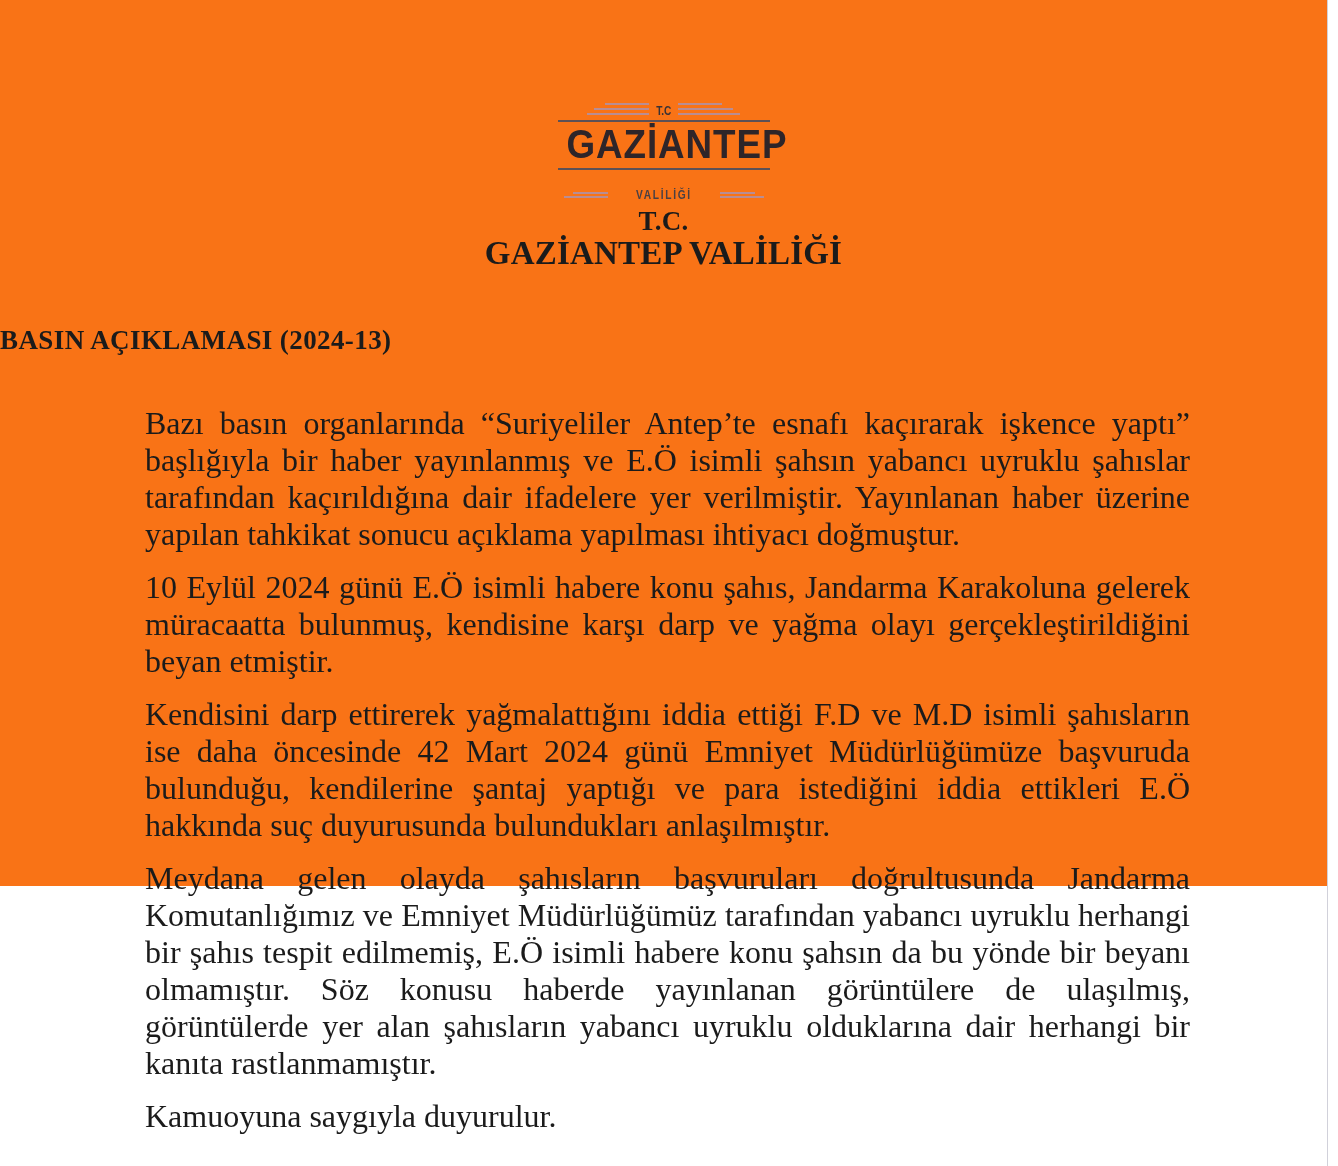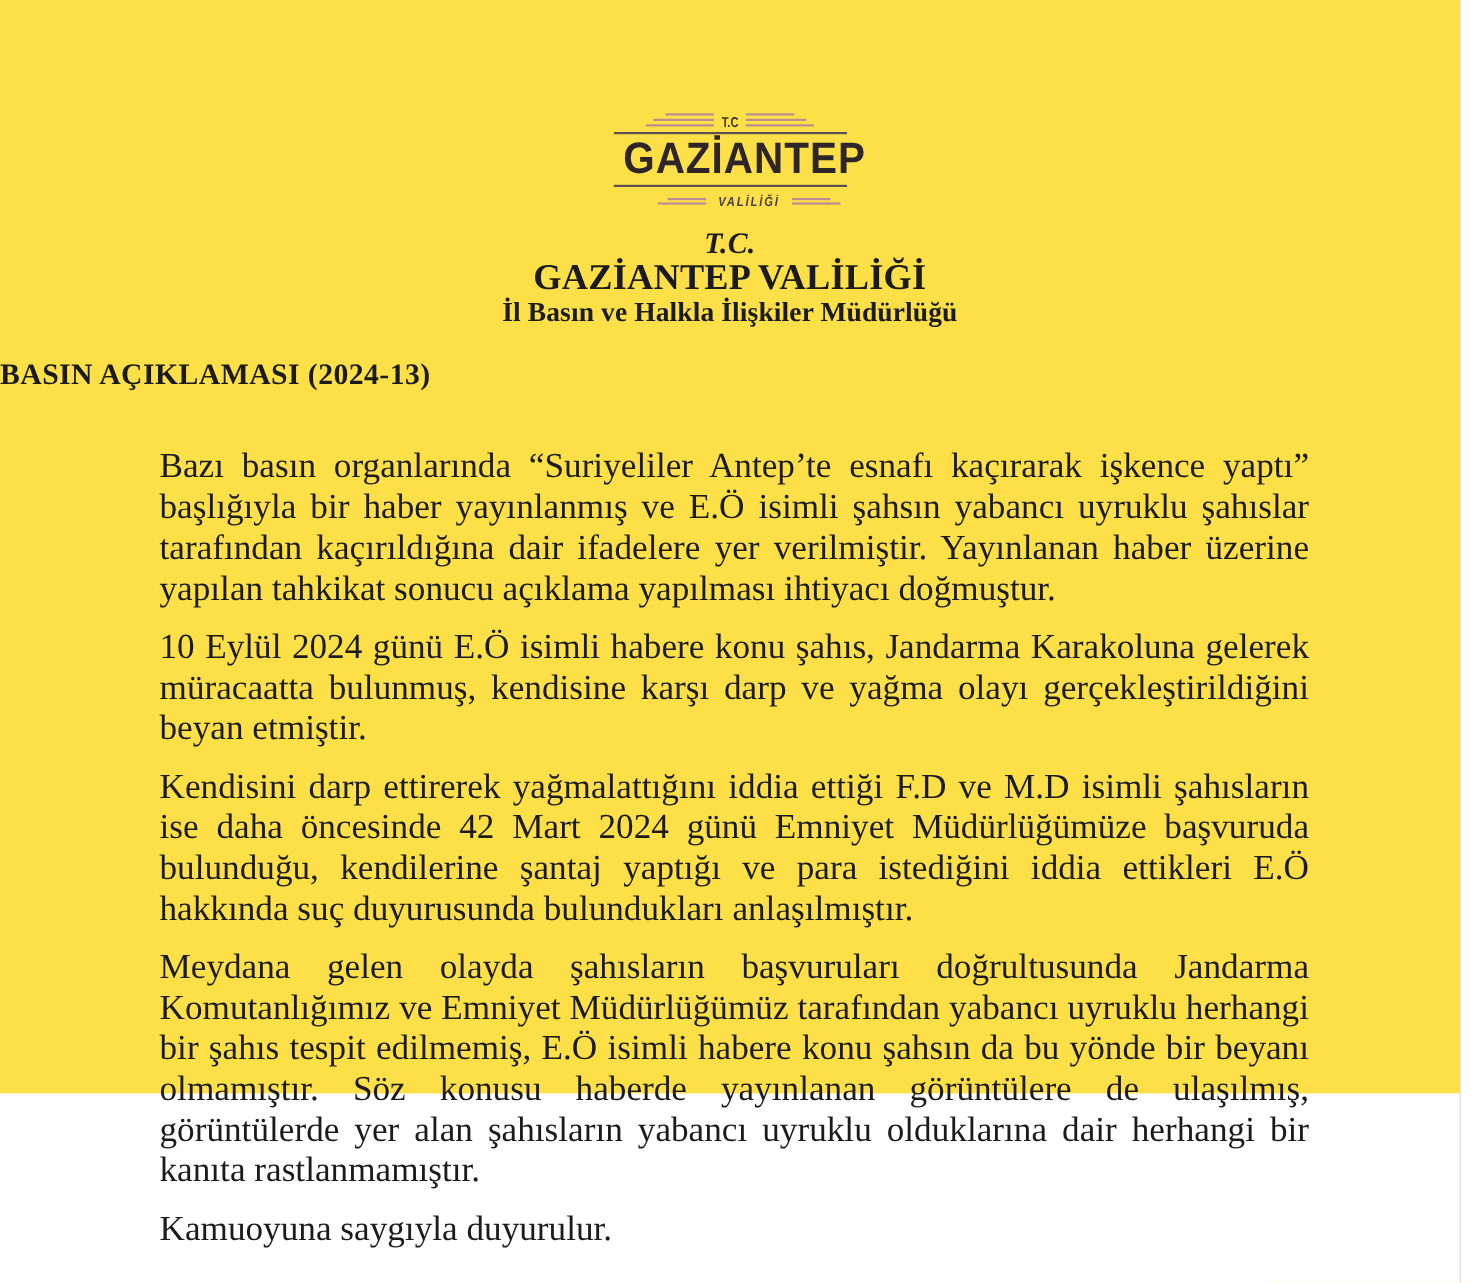--- a/index.html
+++ b/index.html
@@ -34,22 +34,22 @@
     width: 10px;
     height: 1166px;
     background: #ffffff;
   }
 
   .sheet {
     position: absolute;
     left: 0;
     top: 0;
     width: 1327px;
-    height: 994px;
-    background: #fde047;
+    height: 886px;
+    background: #f97316;
   }
 
   
   .logo {
     position: absolute;
     left: 0;
     top: 96px;
     width: 1327px;
     text-align: center;
   }
@@ -117,25 +117,24 @@
   .logo-hr-bot {
     height: 2px;
     background: #5d5156;
     width: 100%;
     margin-top: 3px;
   }
 
   .logo-bottom {
     display: flex;
     align-items: center;
-    justify-content: flex-end;
+    justify-content: space-between;
     gap: 6px;
     height: 18px;
-    margin-top: 4px;
-    font-style: italic;
+    margin-top: 16px;
   }
   .rule-stack.small {
     width: 50px;
     gap: 2px;
     padding-bottom: 0;
   }
   .rule-stack.small i { height: 2px; }
   .logo-sub {
     font-family: "Liberation Sans", "DejaVu Sans", sans-serif;
     font-weight: 700;
@@ -152,21 +151,20 @@
     left: 0;
     top: 205px;
     width: 1327px;
     text-align: center;
     font-weight: 700;
   }
   .heading .h-line1 {
     font-size: 27px;
     line-height: 32px;
     letter-spacing: 0.2px;
-    font-style: italic;
   }
   .heading .h-line2 {
     font-size: 33px;
     line-height: 32px;
     letter-spacing: 0.2px;
   }
   .heading .h-line3 {
     font-size: 25px;
     line-height: 32px;
     letter-spacing: 0.1px;
@@ -245,21 +243,20 @@
             <i></i>
         </span>
       </div>
 
     </div>
   </div>
 
   <div class="heading">
     <div class="h-line1">T.C.</div>
     <div class="h-line2">GAZİANTEP VALİLİĞİ</div>
-    <div class="h-line3">İl Basın ve Halkla İlişkiler Müdürlüğü</div>
   </div>
 
   <div class="doc-title">BASIN AÇIKLAMASI (2024-13)</div>
 
   <div class="body-text">
     <p>Bazı basın organlarında “Suriyeliler Antep’te esnafı kaçırarak işkence yaptı” başlığıyla bir haber yayınlanmış ve E.Ö isimli şahsın yabancı uyruklu şahıslar tarafından kaçırıldığına dair ifadelere yer verilmiştir. Yayınlanan haber üzerine yapılan tahkikat sonucu açıklama yapılması ihtiyacı doğmuştur.</p>
     <p>10 Eylül 2024 günü E.Ö isimli habere konu şahıs, Jandarma Karakoluna gelerek müracaatta bulunmuş, kendisine karşı darp ve yağma olayı gerçekleştirildiğini beyan etmiştir.</p>
     <p>Kendisini darp ettirerek yağmalattığını iddia ettiği F.D ve M.D isimli şahısların ise daha öncesinde 42 Mart 2024 günü Emniyet Müdürlüğümüze başvuruda bulunduğu, kendilerine şantaj yaptığı ve para istediğini iddia ettikleri E.Ö hakkında suç duyurusunda bulundukları anlaşılmıştır.</p>
     <p>Meydana gelen olayda şahısların başvuruları doğrultusunda Jandarma Komutanlığımız ve Emniyet Müdürlüğümüz tarafından yabancı uyruklu herhangi bir şahıs tespit edilmemiş, E.Ö isimli habere konu şahsın da bu yönde bir beyanı olmamıştır. Söz konusu haberde yayınlanan görüntülere de ulaşılmış, görüntülerde yer alan şahısların yabancı uyruklu olduklarına dair herhangi bir kanıta rastlanmamıştır.</p>
     <p class="noj">Kamuoyuna saygıyla duyurulur.</p>

